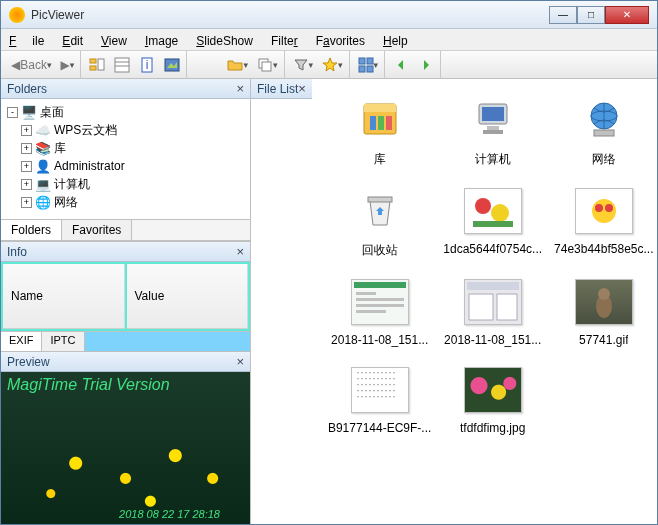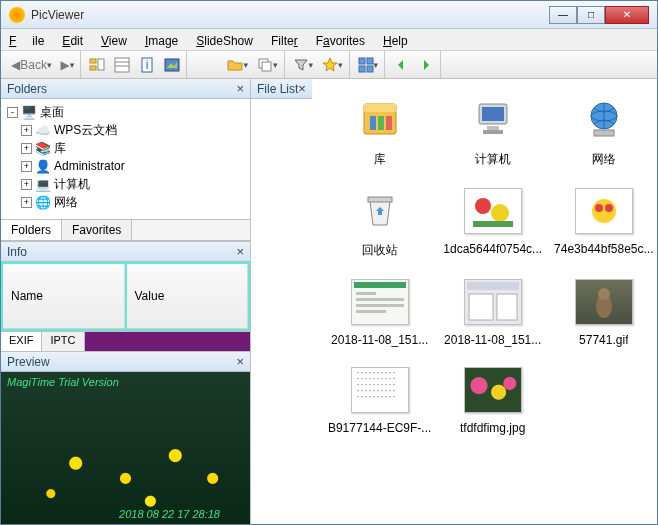--- a/index.html
+++ b/index.html
@@ -29,26 +29,26 @@
 .tree-item { display: flex; align-items: center; height: 18px; padding-left: 4px; gap: 3px; cursor: pointer; }
 .tree-item .exp { width: 11px; height: 11px; border: 1px solid #888; font-size: 9px; line-height: 9px; text-align: center; background: #fff; }
 .tree-item .ico { width: 16px; height: 16px; display: inline-flex; align-items: center; justify-content: center; font-size: 13px; }
 .tree-item.indent { padding-left: 18px; }
 .tabs-row { height: 22px; border-top: 1px solid #c0c0c0; border-bottom: 1px solid #c0c0c0; display: flex; background: #f4f4f4; }
 .tab { padding: 3px 10px; border-right: 1px solid #c0c0c0; cursor: pointer; background: #fff; }
 .tab.inactive { background: #f0f0f0; }
 .info-pane { flex: 0 0 110px; display: flex; flex-direction: column; border-top: 1px solid #c0c0c0; }
 .info-table { flex: 1; background: #5eead4; }
 .info-table th { text-align: left; font-weight: 400; padding: 2px 8px; background: linear-gradient(#fafafa,#ececec); border-right: 1px solid #d8d8d8; border-bottom: 1px solid #d0d0d0; }
-.info-tabs { height: 20px; display: flex; border-top: 1px solid #c0c0c0; background: #701a75; }
+.info-tabs { height: 20px; display: flex; border-top: 1px solid #c0c0c0; background: #7dd3fc; }
 .info-tabs .tab { font-size: 11px; padding: 2px 8px; }
 .preview-pane { flex: 1; display: flex; flex-direction: column; border-top: 1px solid #c0c0c0; }
 .preview-body { flex: 1; background: #0a2540; position: relative; overflow: hidden; }
 .preview-body .flowers { position: absolute; inset: 0; background: radial-gradient(circle at 30% 60%, #ffe000 6px, transparent 7px), radial-gradient(circle at 50% 70%, #ffd800 5px, transparent 6px), radial-gradient(circle at 70% 55%, #ffe000 6px, transparent 7px), radial-gradient(circle at 20% 80%, #ffd000 4px, transparent 5px), radial-gradient(circle at 60% 85%, #ffe500 5px, transparent 6px), radial-gradient(circle at 85% 70%, #ffd800 5px, transparent 6px), linear-gradient(#1a3a2a,#0a2818); }
-.preview-body .wm { position: absolute; top: 4px; left: 6px; color: #40e080; font-style: italic; font-size: 11px; }
+.preview-body .wm { position: absolute; top: 4px; left: 6px; color: #40e080; font-style: italic; font-size: 16px; }
 .preview-body .ts { position: absolute; bottom: 4px; right: 30px; color: #40e080; font-style: italic; font-size: 11px; }
 .file-grid { flex: 1; overflow: auto; padding: 12px; display: grid; grid-template-columns: repeat(3, 1fr); gap: 10px 4px; align-content: start; }
 .file-item { display: flex; flex-direction: column; align-items: center; gap: 6px; cursor: pointer; padding: 4px; }
 .file-item .thumb { width: 62px; height: 50px; display: flex; align-items: center; justify-content: center; }
 .file-item .cap { text-align: center; max-width: 110px; white-space: nowrap; overflow: hidden; text-overflow: ellipsis; }
 .sys-icon { width: 48px; height: 44px; display: flex; align-items: center; justify-content: center; }
 .img-thumb { width: 58px; height: 46px; border: 1px solid #c0c0c0; box-shadow: 1px 1px 2px rgba(0,0,0,.2); background: #fff; }
 </style>
 </head>
 <body>

